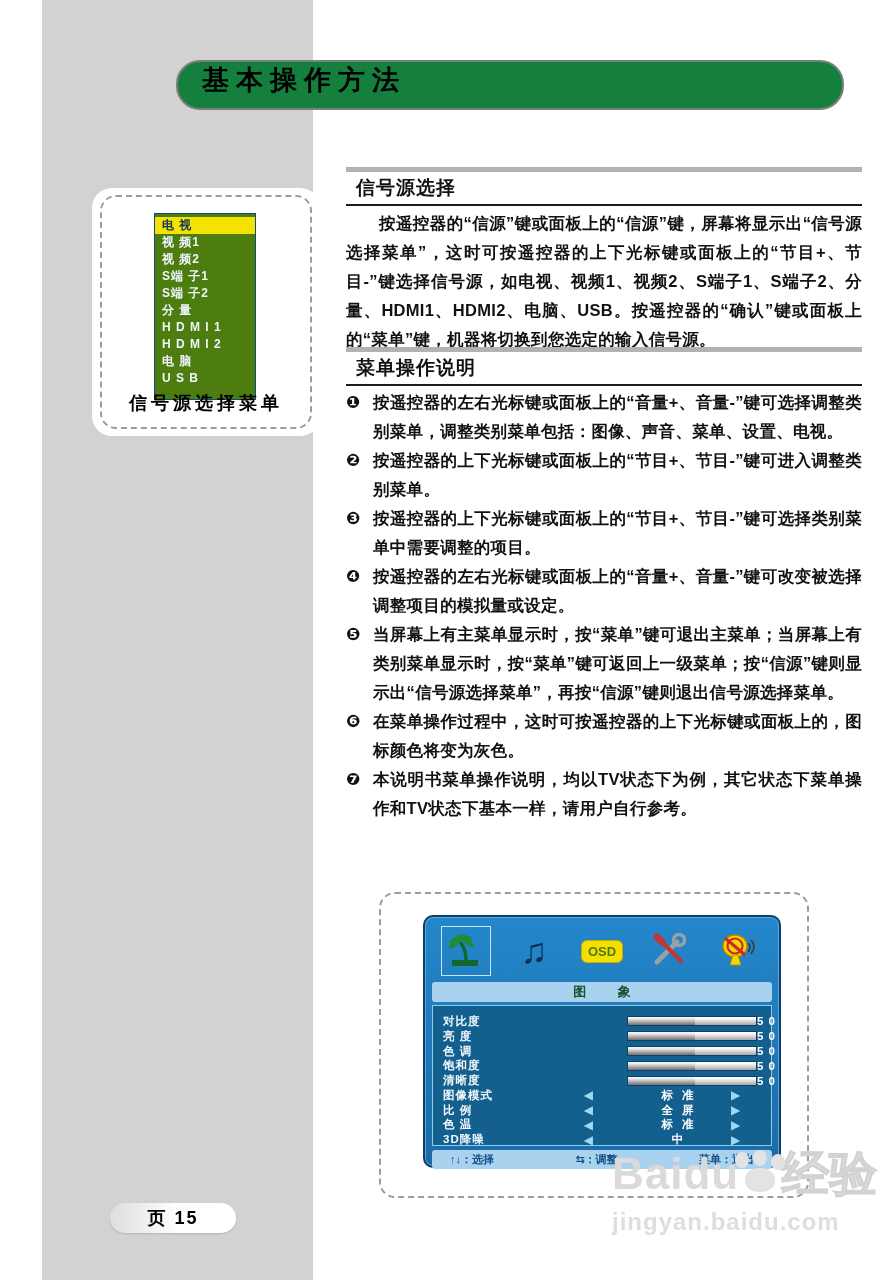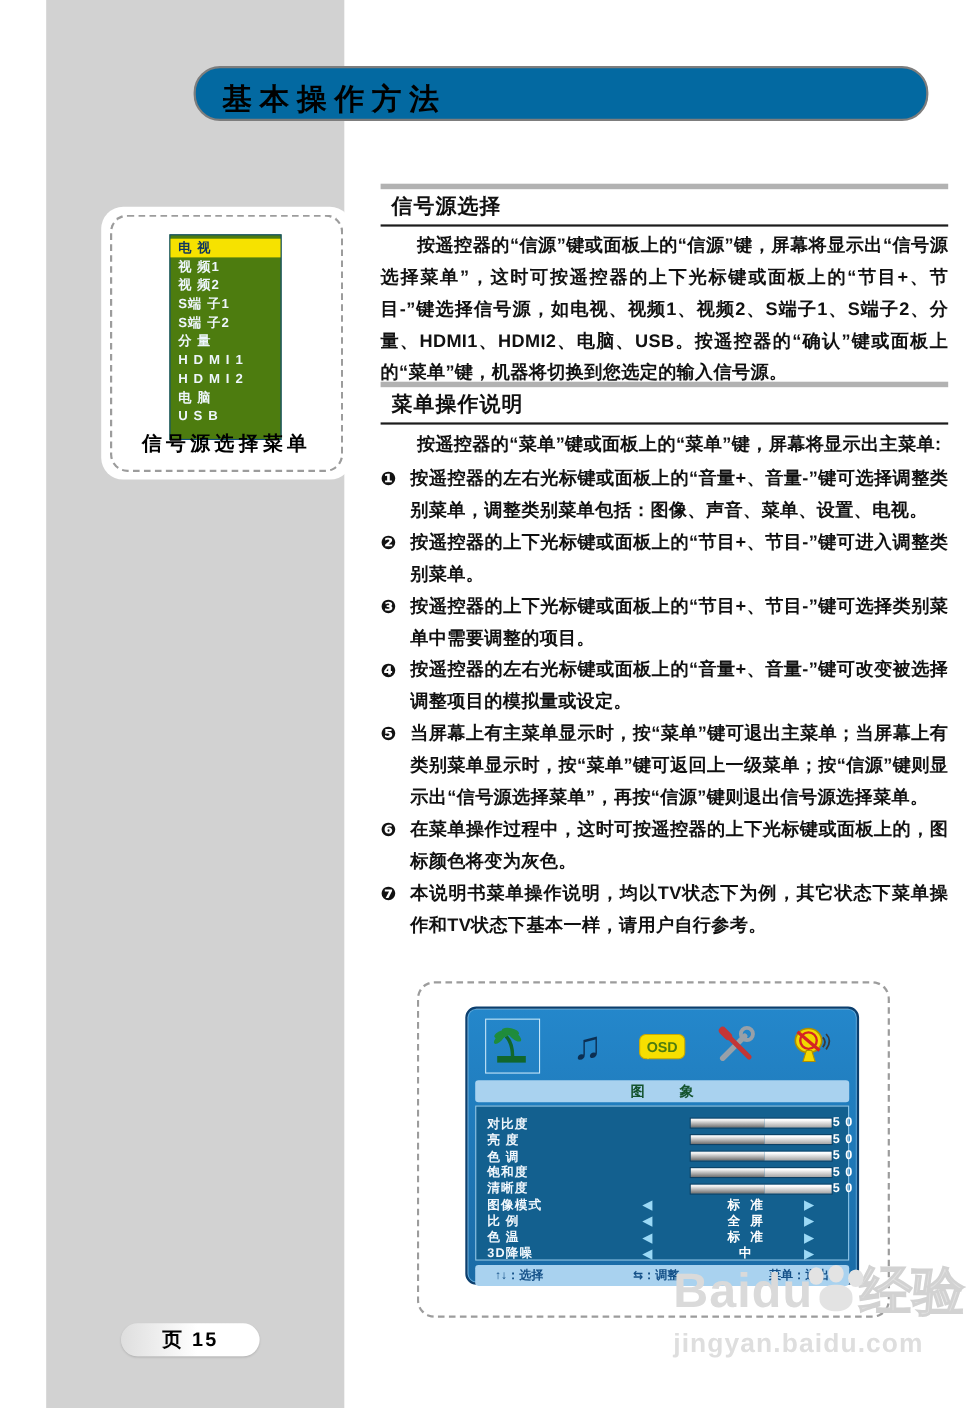--- a/index.html
+++ b/index.html
@@ -5,22 +5,22 @@
   * { margin:0; padding:0; box-sizing:border-box; }
   html,body { background:#fff; }
   .page { position:relative; width:886px; height:1280px; background:#ffffff; overflow:hidden;
           font-family:"Liberation Sans","DejaVu Sans",sans-serif; color:#111; }
 
   
   .gray-band { position:absolute; left:42px; top:0; width:271px; height:1280px; background:#d2d2d2; }
 
   
   .header-box { position:absolute; left:176px; top:60px; width:668px; height:50px;
-                background:#0369a1; border:2px solid #7d7d7d; border-radius:24px;
-                display:flex; align-items:flex-end; padding-left:24px; }
+                background:#15803d; border:2px solid #7d7d7d; border-radius:24px;
+                display:flex; align-items:flex-start; padding-left:24px; }
   .header-box .title { font-size:27px; font-weight:bold; letter-spacing:7px; color:#000; }
 
   
   .side-card { position:absolute; left:92px; top:188px; width:228px; height:248px;
                background:#fff; border-radius:20px; }
   .side-dashed { position:absolute; left:8px; top:7px; right:8px; bottom:7px;
                  border:2px dashed #9c9c9c; border-radius:16px; }
   .signal-menu { position:absolute; left:52px; top:16px; width:102px;
                  background:#4d7c0f; border:1px solid #0d4c79; padding:3px 0 12px; }
   .sm-row { height:17px; line-height:17px; font-size:12px; font-weight:bold;
@@ -141,21 +141,20 @@
     </div>
     <p class="para" style="margin-top:3px;">按遥控器的“信源”键或面板上的“信源”键，屏幕将显示出“信号源选择菜单”，这时可按遥控器的上下光标键或面板上的“节目+、节目-”键选择信号源，如电视、视频1、视频2、S端子1、S端子2、分量、HDMI1、HDMI2、电脑、USB。按遥控器的“确认”键或面板上的“菜单”键，机器将切换到您选定的输入信号源。</p>
   </div>
 
   <div class="content" style="top:347px;">
     <div class="sec-head">
       <div class="bar"></div>
       <div class="t">菜单操作说明</div>
       <div class="rule"></div>
     </div>
-    <p class="para" style="margin-top:4px;">按遥控器的“菜单”键或面板上的“菜单”键，屏幕将显示出主菜单:</p>
     <div class="steps">
         <div class="step">
           <span class="num">❶</span>
           <span class="txt">按遥控器的左右光标键或面板上的“音量+、音量-”键可选择调整类别菜单，调整类别菜单包括：图像、声音、菜单、设置、电视。</span>
         </div>
         <div class="step">
           <span class="num">❷</span>
           <span class="txt">按遥控器的上下光标键或面板上的“节目+、节目-”键可进入调整类别菜单。</span>
         </div>
         <div class="step">

